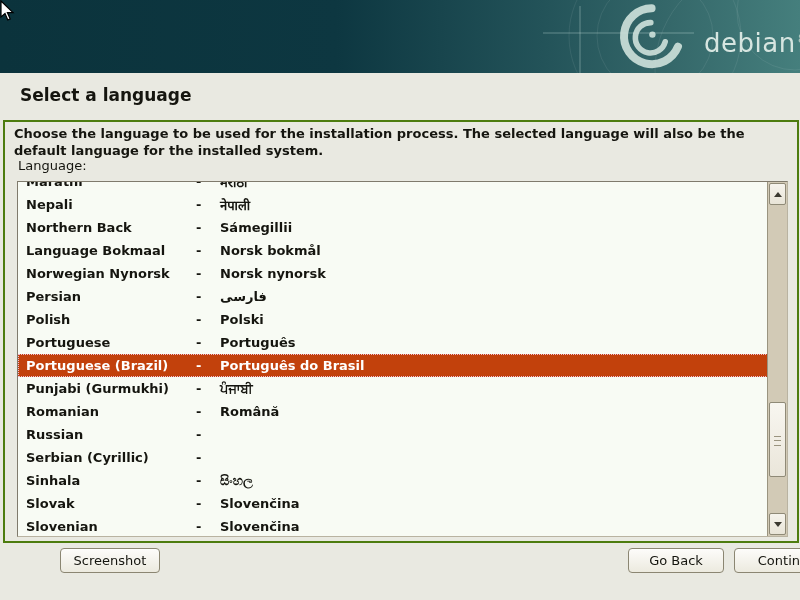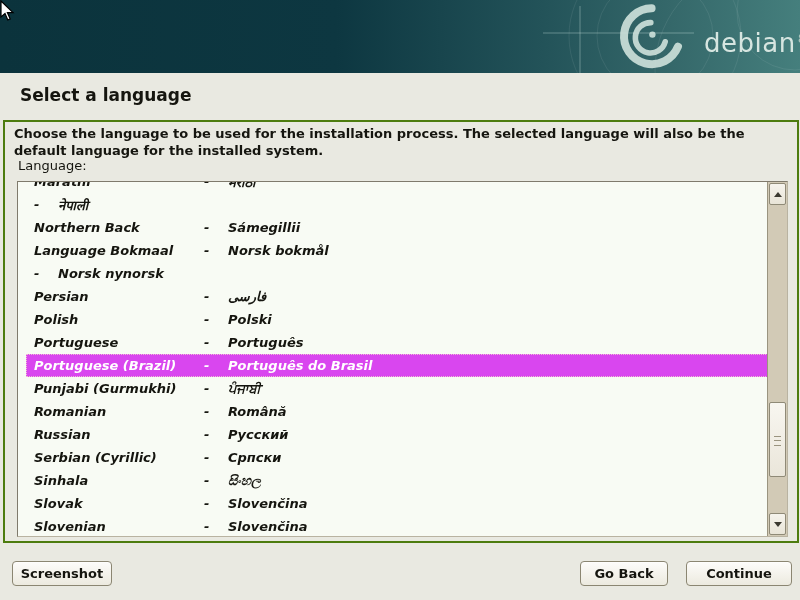--- a/index.html
+++ b/index.html
@@ -43,31 +43,31 @@
     position:absolute;left:13px;top:36px;
     font-size:13px;
   }
   
   .list-frame{
     position:absolute;left:12px;top:59px;width:769px;height:354px;
     border:1px solid #7f7a6c;border-bottom-color:#b9b3a1;border-right-color:#b9b3a1;
     background:#f8fbf4;overflow:hidden;
   }
   .rows{
-    position:absolute;left:8px;top:-12px;right:19px;font-style:italic;
+    position:absolute;left:0;top:-12px;right:19px;
   }
   .lang-row{
     height:23px;display:flex;align-items:center;
     padding-left:8px;font-size:13px;font-weight:bold;white-space:nowrap;
   }
   .lang-name{width:170px;flex:none;}
   .lang-dash{width:24px;flex:none;}
   .lang-native{flex:1;}
   .lang-row.selected{
-    background:#d946ef;color:#ffffff;
+    background:#c2410c;color:#ffffff;
     outline:1px dotted #f0bdd2;outline-offset:-1px;justify-content:space-between;
   }
   
   .scrollbar{
     position:absolute;right:0;top:0;bottom:0;width:19px;
     background:#d2cab6;border-left:1px solid #9a947f;
   }
   .sb-btn{
     position:absolute;left:1px;right:1px;height:20px;
     background:linear-gradient(#f6f4ed,#e8e4d7);
@@ -81,29 +81,30 @@
   .sb-thumb{
     position:absolute;left:1px;right:1px;top:220px;height:73px;
     background:linear-gradient(#f8f6f0,#eae6da);
     border:1px solid #8f8a77;border-radius:2px;
   }
   .grip{position:absolute;left:4px;right:4px;top:33px;height:8px;
     border-top:1px solid #9a947f;border-bottom:1px solid #9a947f;}
   .grip:before{content:"";position:absolute;left:0;right:0;top:3px;border-top:1px solid #9a947f;}
   
   .btn{
-    position:absolute;height:25px;top:561px;
+    position:absolute;height:25px;top:548px;
     border:1px solid #8b8672;border-radius:4px;
     background:linear-gradient(#fdfcfa,#ecead f) ;
     background:linear-gradient(#fdfcfa,#eceadf);
-    font-family:inherit;font-size:13px;font-weight:bold;color:#15150f;
+    font-family:inherit;font-size:13px;font-weight:normal;color:#15150f;
     box-shadow:0 1px 0 rgba(255,255,255,0.6) inset;
+    margin-left:48px;
   }
   .btn-screenshot{left:12px;width:100px;}
-  .btn-goback{left:580px;width:88px;}
+  .btn-goback{left:580px;width:96px;}
   .btn-continue{left:686px;width:106px;}
 </style>
 </head>
 <body>
 
 <div class="banner">
   <svg width="800" height="73">
     <g stroke="rgba(255,255,255,0.08)" fill="none">
       <circle cx="655" cy="36" r="58"></circle>
       <circle cx="655" cy="36" r="86"></circle>
@@ -134,37 +135,39 @@
 
   <div class="list-frame">
     <div class="rows">
   <div class="lang-row">
     <span class="lang-name">Marathi</span>
     <span class="lang-dash">-</span>
     <span class="lang-native">मराठी</span>
   </div>
 
   <div class="lang-row">
+    <span class="lang-name">Nepali</span>
     <span class="lang-dash">-</span>
     <span class="lang-native">नेपाली</span>
   </div>
 
   <div class="lang-row">
     <span class="lang-name">Northern Back</span>
     <span class="lang-dash">-</span>
     <span class="lang-native">Sámegillii</span>
   </div>
 
   <div class="lang-row">
     <span class="lang-name">Language Bokmaal</span>
     <span class="lang-dash">-</span>
     <span class="lang-native">Norsk bokmål</span>
   </div>
 
   <div class="lang-row">
+    <span class="lang-name">Norwegian Nynorsk</span>
     <span class="lang-dash">-</span>
     <span class="lang-native">Norsk nynorsk</span>
   </div>
 
   <div class="lang-row">
     <span class="lang-name">Persian</span>
     <span class="lang-dash">-</span>
     <span class="lang-native">فارسی</span>
   </div>
 
@@ -194,27 +197,25 @@
 
   <div class="lang-row">
     <span class="lang-name">Romanian</span>
     <span class="lang-dash">-</span>
     <span class="lang-native">Română</span>
   </div>
 
   <div class="lang-row">
     <span class="lang-name">Russian</span>
     <span class="lang-dash">-</span>
-    <span class="lang-native">Русский</span>
   </div>
 
   <div class="lang-row">
     <span class="lang-name">Serbian (Cyrillic)</span>
     <span class="lang-dash">-</span>
-    <span class="lang-native">Српски</span>
   </div>
 
   <div class="lang-row">
     <span class="lang-name">Sinhala</span>
     <span class="lang-dash">-</span>
     <span class="lang-native">සිංහල</span>
   </div>
 
   <div class="lang-row">
     <span class="lang-name">Slovak</span>

